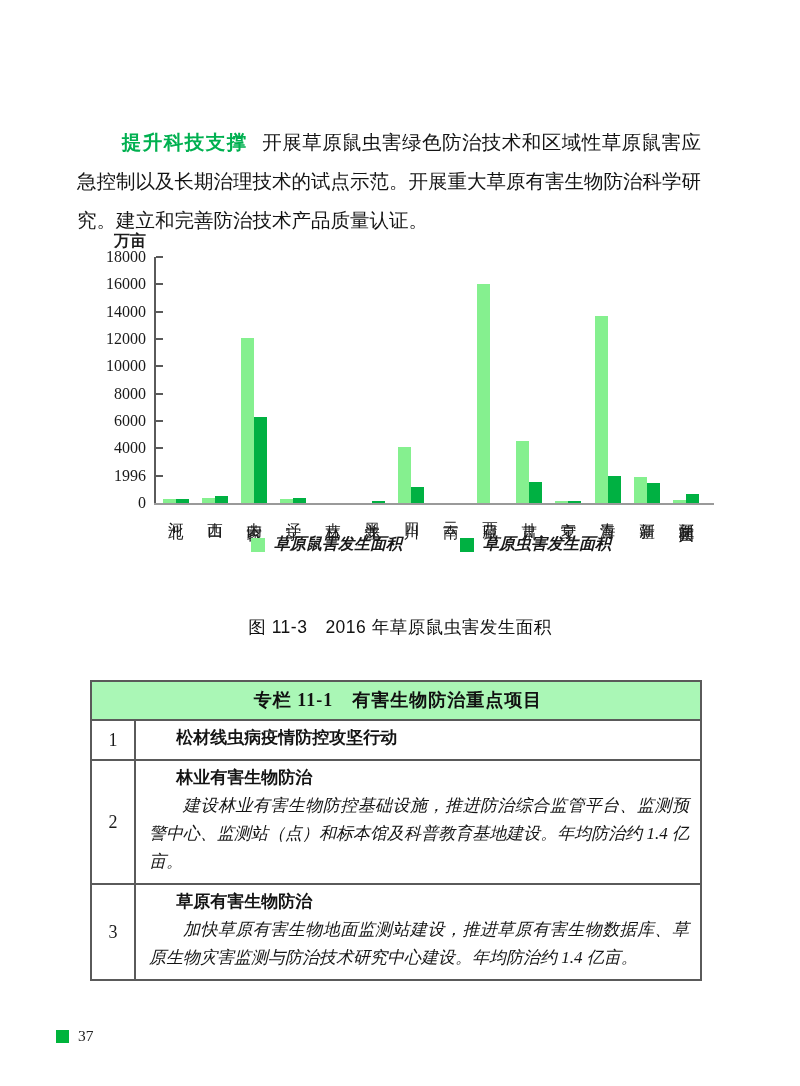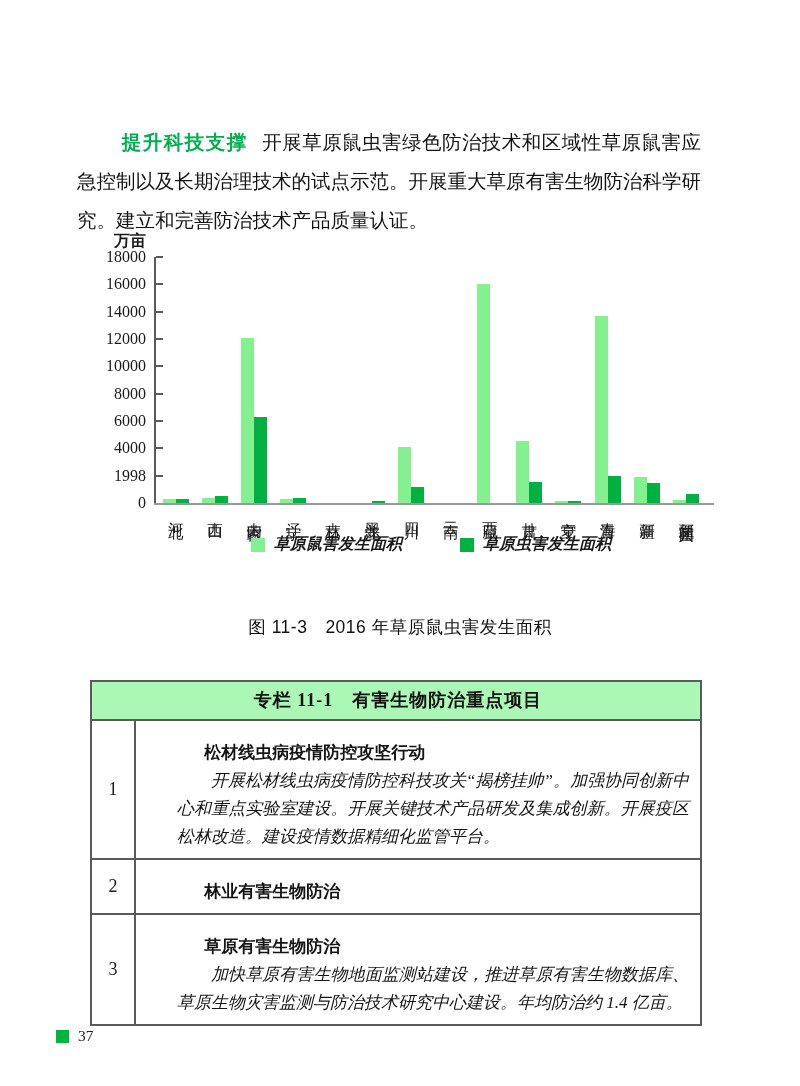--- a/index.html
+++ b/index.html
@@ -61,22 +61,22 @@
     text-align:center;font-size:18px;font-weight:bold;
     padding:6px 0 7px 4px;letter-spacing:1px;color:#111;
   }
   .box-row{display:flex;}
   .box-row + .box-row{border-top:2px solid #5a5a5a;}
   .box-no{
     width:42px;flex:0 0 42px;border-right:2px solid #5a5a5a;
     display:flex;align-items:center;justify-content:center;font-size:18px;
   }
   .box-cell{
-    flex:1;padding:18px 11px 7px 13px;font-size:17px;line-height:28px;
-    text-align:justify;color:#141414;margin-left:28px;
+    flex:1;padding:3px 11px 7px 13px;font-size:17px;line-height:28px;
+    text-align:justify;color:#141414;
   }
   .box-title{font-weight:bold;text-indent:1.6em;}
   .box-body{text-indent:2em;font-style:italic;}
 
   
   .footer{position:absolute;left:56px;top:1027px;display:flex;align-items:center;gap:9px;}
   .footer-sq{width:13px;height:13px;background:#00b43c;}
   .footer-num{font-size:15.5px;color:#222;}
 </style>
 </head>
@@ -84,21 +84,21 @@
 
 <div class="page">
 
   <p class="para"><span class="lead">提升科技支撑</span><span>开展草原鼠虫害绿色防治技术和区域性草原鼠害应急控制以及长期治理技术的试点示范。开展重大草原有害生物防治科学研究。建立和完善防治技术产品质量认证。</span></p>
 
   <div class="chart">
     <div class="unit">万亩</div>
     <div class="plot-row">
       <div class="ylabels">
           <div class="ytick-label" style="bottom: 0px;">0</div>
-          <div class="ytick-label" style="bottom: 27.3333px;">1998</div>
+          <div class="ytick-label" style="bottom: 27.3333px;">1996</div>
           <div class="ytick-label" style="bottom: 54.6667px;">4000</div>
           <div class="ytick-label" style="bottom: 82px;">6000</div>
           <div class="ytick-label" style="bottom: 109.333px;">8000</div>
           <div class="ytick-label" style="bottom: 136.667px;">10000</div>
           <div class="ytick-label" style="bottom: 164px;">12000</div>
           <div class="ytick-label" style="bottom: 191.333px; margin-left: 20px;">14000</div>
           <div class="ytick-label" style="bottom: 218.667px;">16000</div>
           <div class="ytick-label" style="bottom: 246px;">18000</div>
         </div>
       <div class="plot">
@@ -230,27 +230,27 @@
 
   <div class="caption">图 11-3　2016 年草原鼠虫害发生面积</div>
 
   <div class="box">
     <div class="box-h">专栏 11-1　有害生物防治重点项目</div>
     <div id="box-rows">
         <div class="box-row">
           <div class="box-no">1</div>
           <div class="box-cell">
             <div class="box-title">松材线虫病疫情防控攻坚行动</div>
-            <div class="box-body">开展松材线虫病疫情防控科技攻关“揭榜挂帅”。加强协同创新中心和重点实验室建设。开展关键技术产品研发及集成创新。开展疫区松林改造。建设疫情数据精细化监管平台。</div>
           </div>
         </div>
         <div class="box-row">
           <div class="box-no">2</div>
           <div class="box-cell">
             <div class="box-title">林业有害生物防治</div>
+            <div class="box-body">建设林业有害生物防控基础设施，推进防治综合监管平台、监测预警中心、监测站（点）和标本馆及科普教育基地建设。年均防治约 1.4 亿亩。</div>
           </div>
         </div>
         <div class="box-row">
           <div class="box-no">3</div>
           <div class="box-cell">
             <div class="box-title">草原有害生物防治</div>
             <div class="box-body">加快草原有害生物地面监测站建设，推进草原有害生物数据库、草原生物灾害监测与防治技术研究中心建设。年均防治约 1.4 亿亩。</div>
           </div>
         </div>
       </div>

